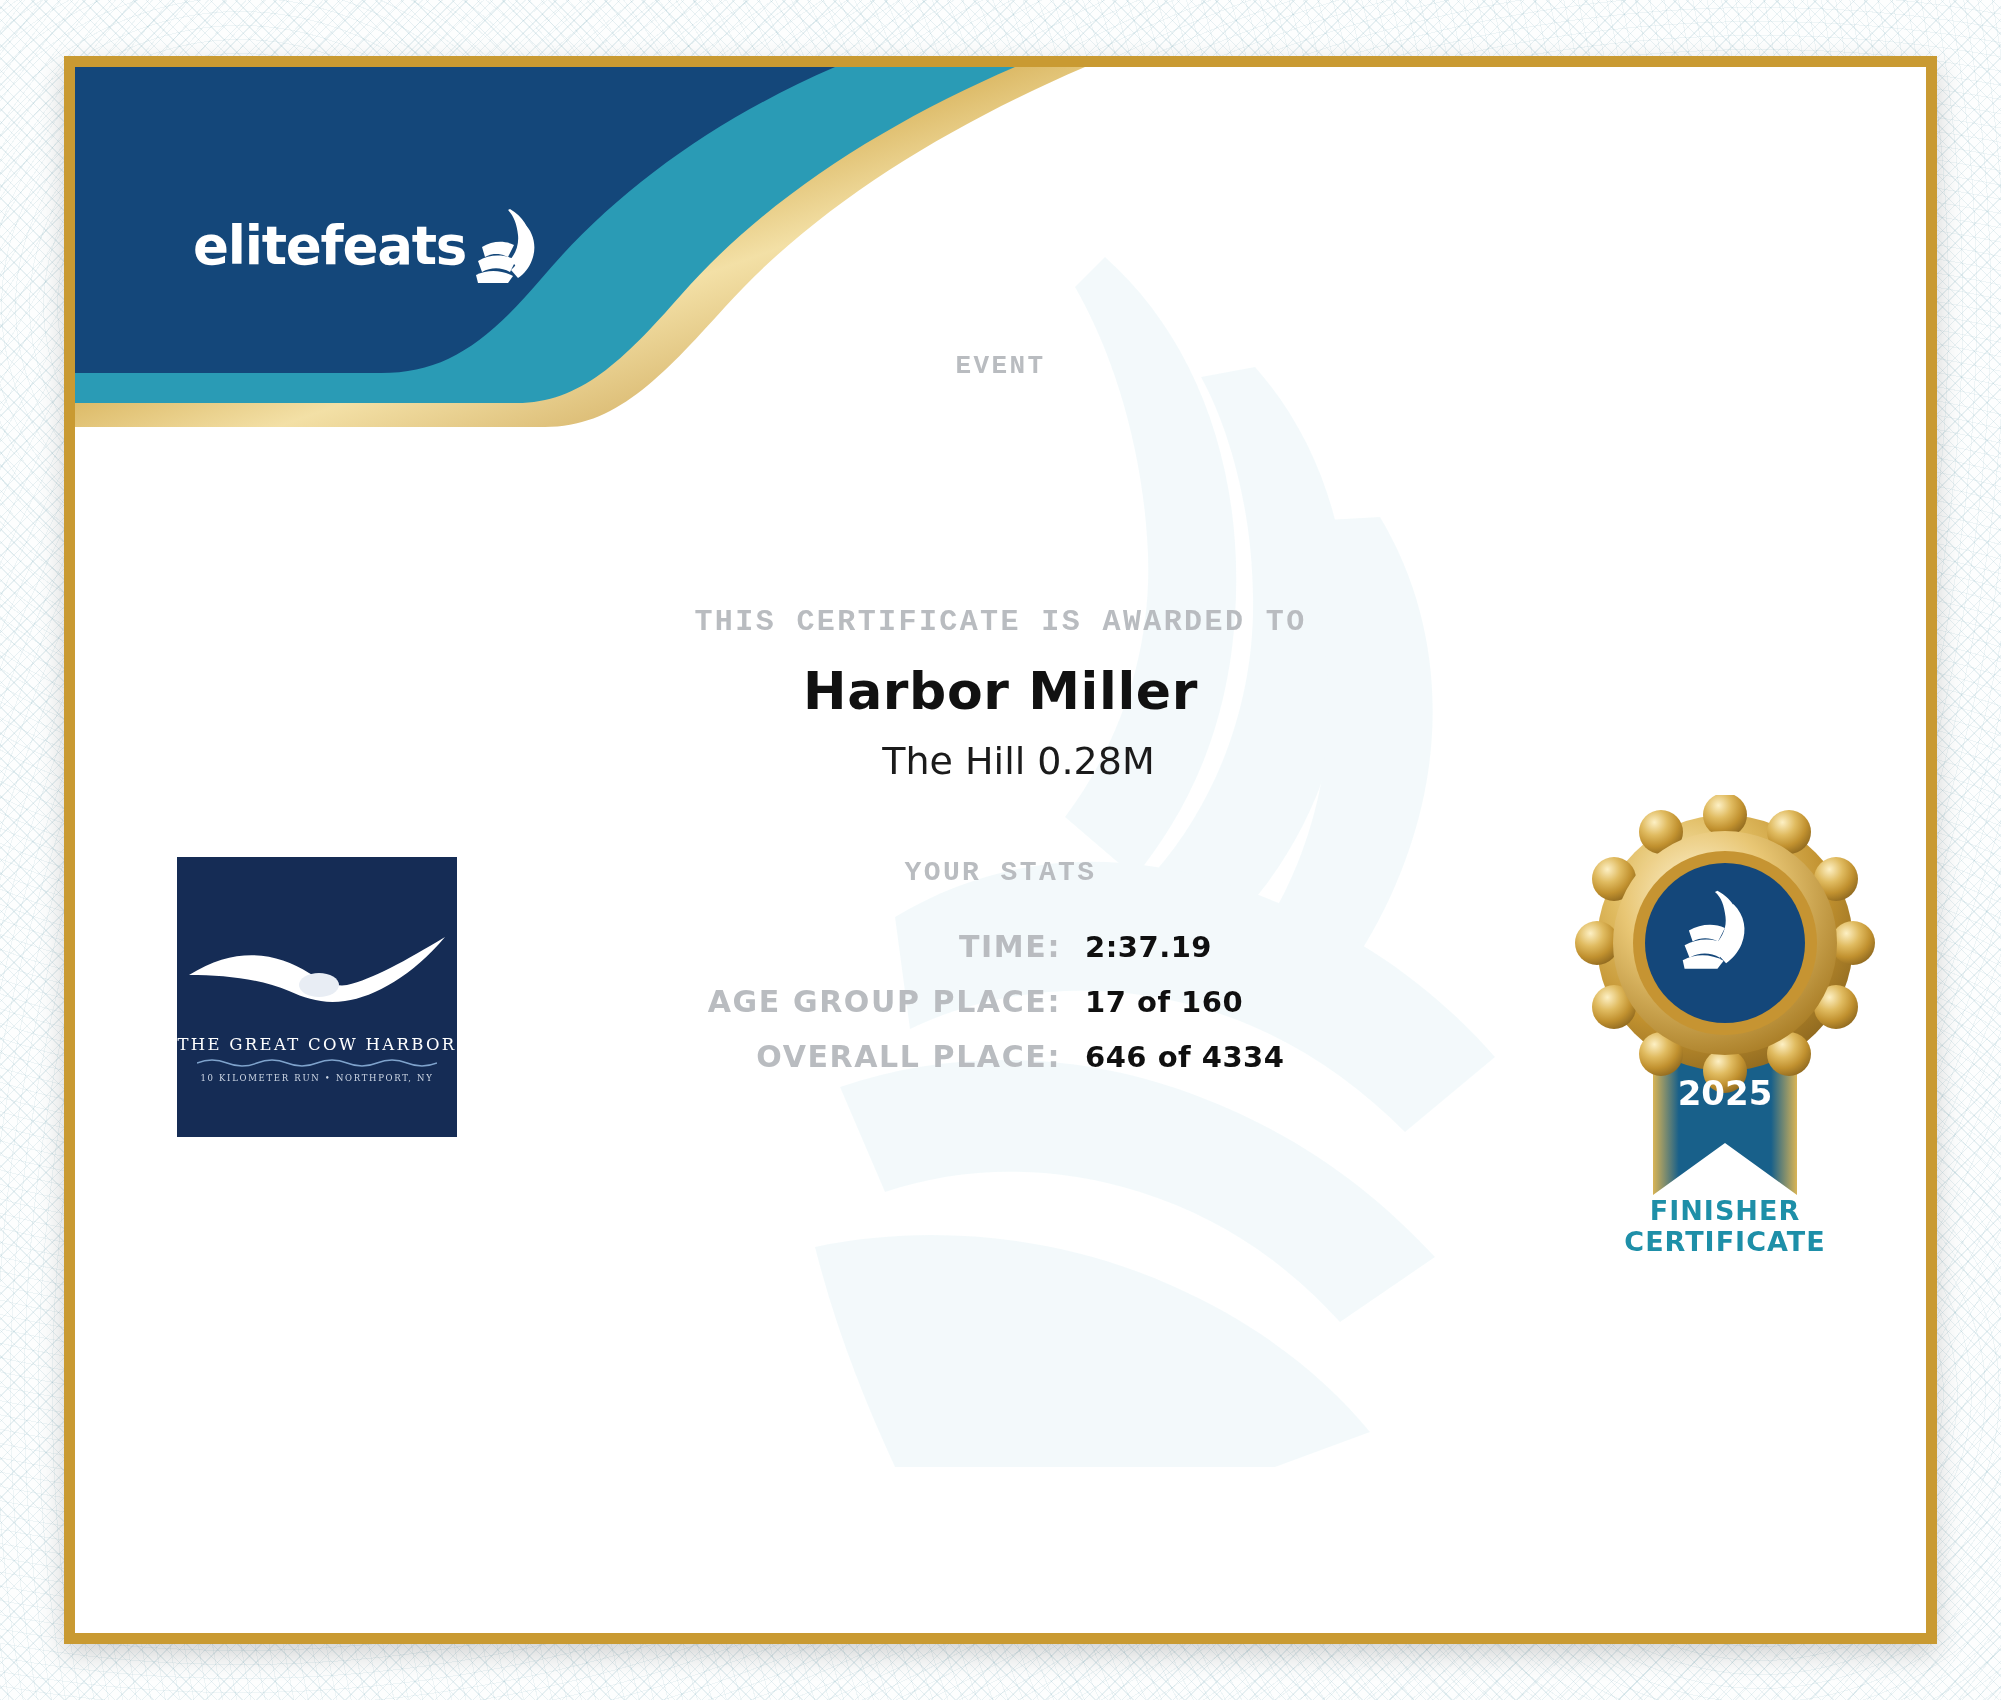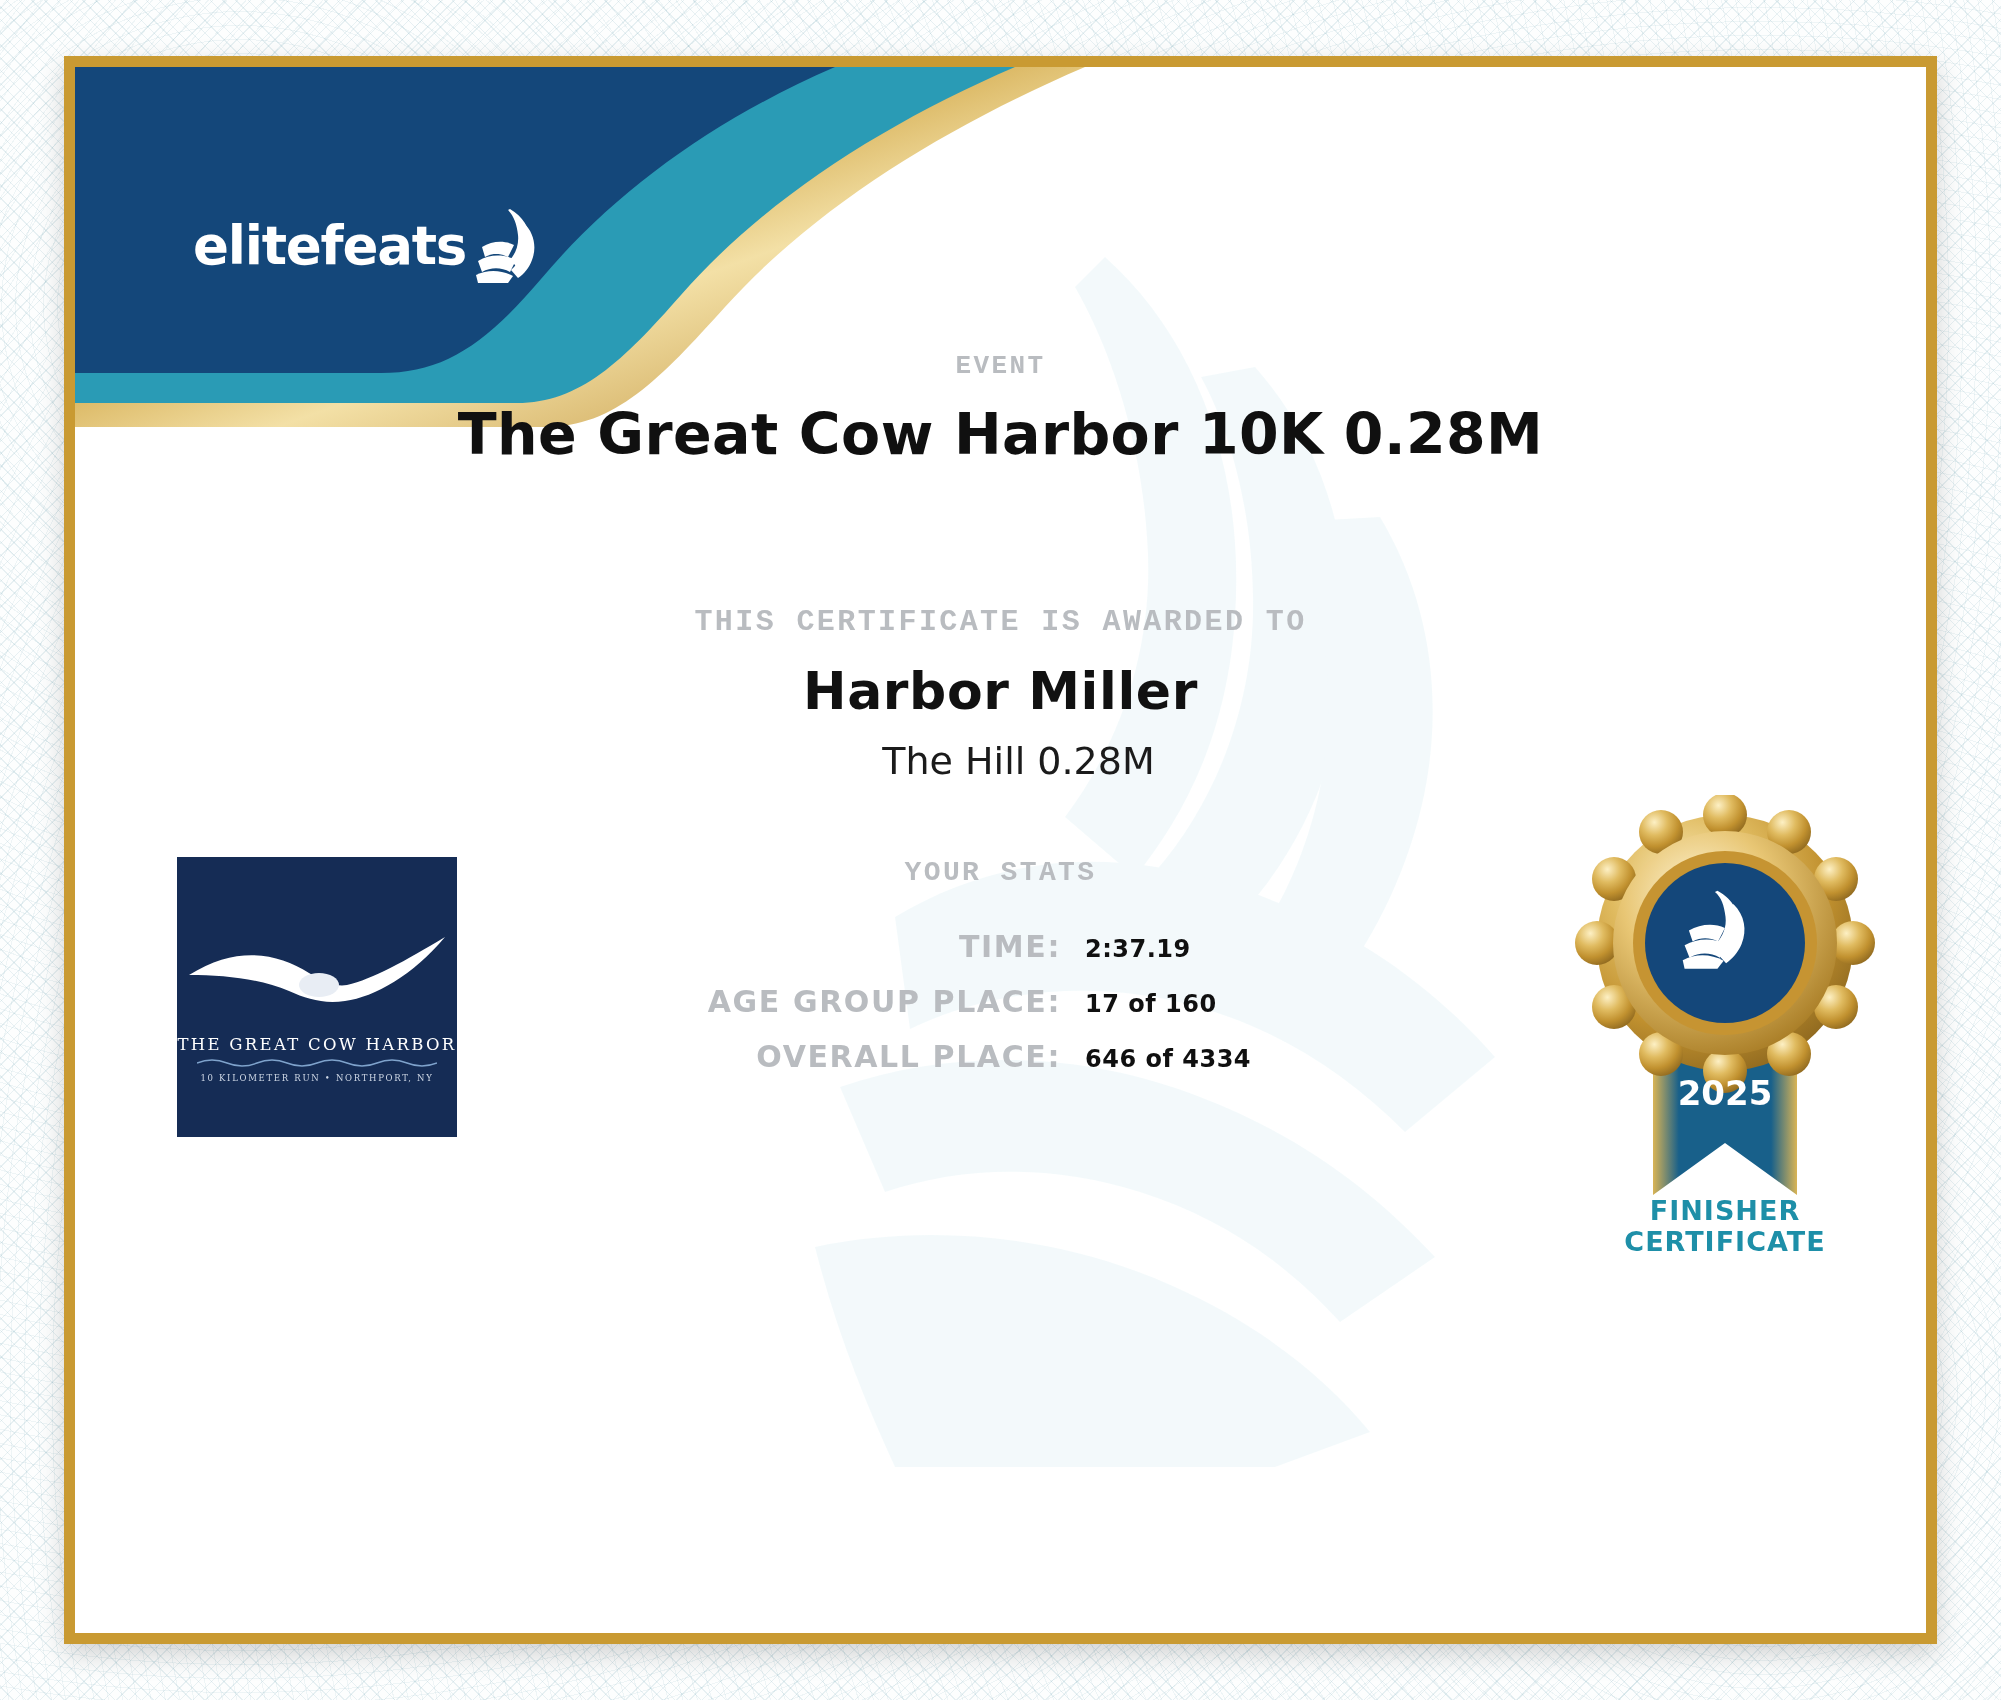--- a/index.html
+++ b/index.html
@@ -184,21 +184,21 @@
   .stat-key {
     color: #b9bcc0;
     font-size: 30px;
     letter-spacing: 1.6px;
     font-weight: bold;
     white-space: nowrap;
     font-family: "DejaVu Sans", sans-serif;
   }
   .stat-val {
     color: #101010;
-    font-size: 24px;
+    font-size: 29px;
     font-weight: bold;
     letter-spacing: 0.5px;
     width: 230px;
     text-align: left;
     white-space: nowrap;
     font-family: "DejaVu Sans", sans-serif;
   }
 
   
   .race-logo {
@@ -297,21 +297,20 @@
             <path d="M10 40 C20 34 32 33 42 38 L36 50 C28 46 20 46 13 50 Z"></path>
             <path d="M6 54 C18 47 32 47 44 53 L38 65 C29 60 19 60 10 65 Z"></path>
             <path d="M4 68 C16 62 30 63 41 69 L36 76 L6 76 Z"></path>
           </g>
         </svg>
       </div>
 
       <div class="content">
 
         <div class="label event-label">EVENT</div>
-        <div class="event-name">The Great Cow Harbor 10K 0.28M</div>
 
         <div class="label awarded-label">THIS CERTIFICATE IS AWARDED TO</div>
         <div class="recipient-name">Harbor Miller</div>
         <div class="recipient-sub">The Hill 0.28M</div>
 
         <div class="label stats-label">YOUR STATS</div>
 
         <div class="stats-list">
           <div class="stat-row">
             <span class="stat-key">TIME:</span>

